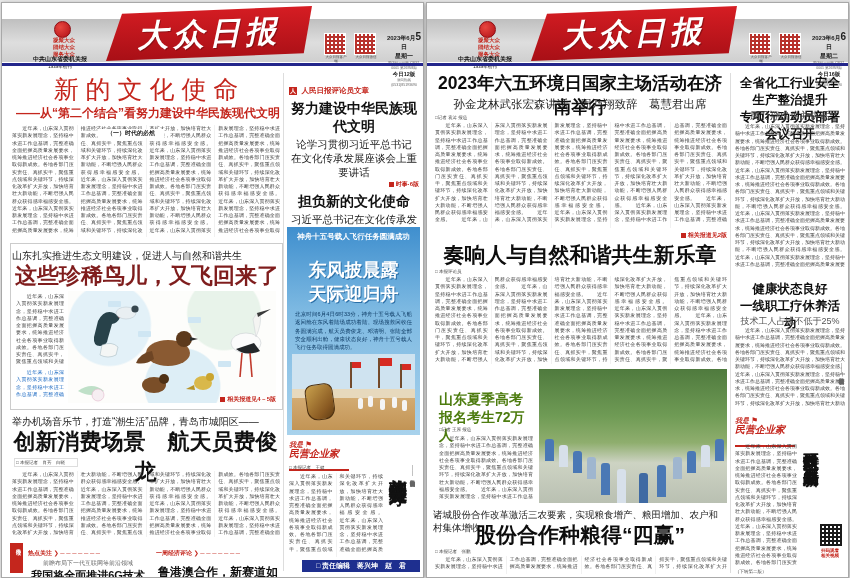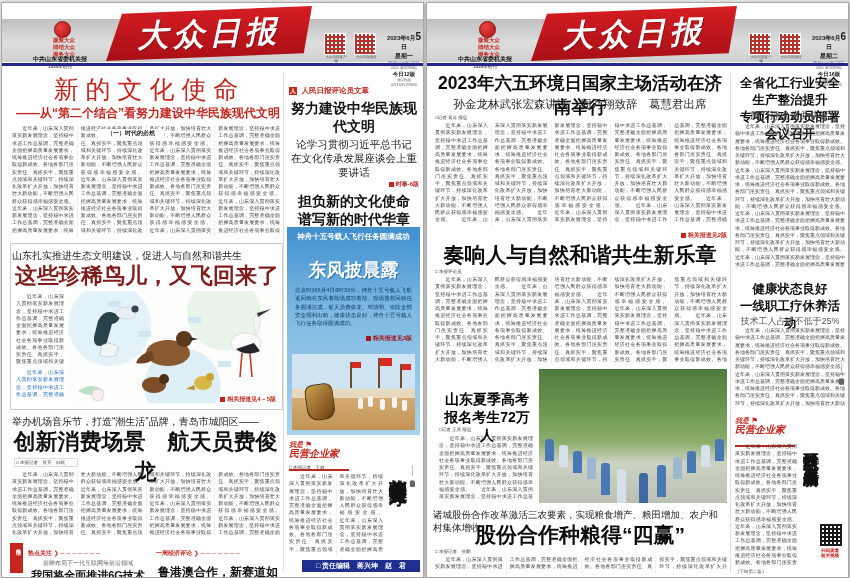--- a/index.html
+++ b/index.html
@@ -140,29 +140,29 @@
   </div>
 
   <div class="abs" style="left:287px;top:76px;width:130px">
     <div><span style="display:inline-block;width:8px;height:8px;background:#c4261d;color:#fff;font-size:6px;text-align:center;line-height:8px;font-weight:bold">人</span>
     <span class="tag" style="font-size:7.5px">人民日报评论员文章</span></div>
     <div style="font-size:14px;font-weight:bold;color:#111;text-align:center;margin-top:3px">努力建设中华民族现代文明</div>
     <div style="font-size:10.5px;color:#222;text-align:center;margin-top:2px">论学习贯彻习近平总书记</div>
     <div style="font-size:10.5px;color:#222;text-align:center">在文化传承发展座谈会上重要讲话</div>
     <div class="ref"><span class="refsq"></span><span>时事·6版</span></div>
     <div style="font-size:14px;font-weight:bold;color:#111;text-align:center;margin-top:4px">担负新的文化使命</div>
-    <div style="font-size:14px;font-weight:bold;color:#111;text-align:center">谱写新的时代华章</div>
     <div style="font-size:10.5px;color:#222;text-align:center;margin-top:2px">习近平总书记在文化传承发展</div>
     <div style="font-size:10.5px;color:#222;text-align:center">座谈会上的重要讲话振奋人心</div>
     <div class="ref"><span class="refsq"></span><span>时事·6版</span></div>
   </div>
 
   <div class="abs" style="left:285px;top:224px;width:133px;height:208px;background:linear-gradient(180deg,#3f8fce,#7db9e2 40%,#a8d2ec)">
     <div style="font-size:7.5px;color:#fff;text-align:center;margin-top:5px;font-weight:bold">神舟十五号载人飞行任务圆满成功</div>
     <div style="font-size:18px;color:#fff;font-weight:bold;text-align:center;margin-top:16px;text-shadow:1px 1px 0 #2a6ea6">东风披晨露</div>
+    <div style="font-size:18px;color:#fff;font-weight:bold;text-align:center;text-shadow:1px 1px 0 #2a6ea6">天际迎归舟</div>
     <div style="font-size:5.5px;color:#0d3a63;text-align:justify;margin:4px 8px 0 8px;line-height:1.5;height:46px;overflow:hidden">北京时间6月4日6时33分，神舟十五号载人飞船返回舱在东风着陆场成功着陆。现场搜救回收任务圆满完成，航天员费俊龙、邓清明、张陆全部安全顺利出舱，健康状态良好，神舟十五号载人飞行任务取得圆满成功。</div>
     <div class="ref" style="margin:2px 8px 0 0"><span class="refsq" style="background:#a31414"></span><span style="color:#a31414">相关报道见3版</span></div>
     <div class="photo-sz" style="position:absolute;left:5px;bottom:5px;width:123px;height:76px">
       <div class="capsule" style="left:14px;top:30px"></div>
       <div class="flag" style="left:58px;top:8px;height:26px;width:1px;background:#6b4a2d"></div>
       <div class="flag" style="left:59px;top:8px"></div>
       <div class="flag" style="left:86px;top:4px;height:30px;width:1px;background:#6b4a2d"></div>
       <div class="flag" style="left:87px;top:4px;width:12px;height:8px"></div>
       <div class="flag" style="left:108px;top:10px;height:24px;width:1px;background:#6b4a2d"></div>
       <div class="flag" style="left:109px;top:10px"></div>
@@ -221,21 +221,21 @@
   <div class="abs" style="left:6px;top:68px;width:294px;text-align:center;font-weight:bold;font-size:17.5px;color:#0d0d0d">2023年六五环境日国家主场活动在济南举行</div>
   <div class="abs" style="left:6px;top:94px;width:294px;text-align:center;font-size:11.5px;color:#222">孙金龙林武张宏森讲话　周乃翔致辞　葛慧君出席</div>
   <div class="abs byline" style="left:8px;top:112px;width:60px">□记者 袁涛 报道</div>
   <div class="abs greek" style="left:8px;top:119px;width:292px;height:106px;column-count:5">　　近年来，山东深入贯彻落实新发展理念，坚持稳中求进工作总基调，完整准确全面把握高质量发展要求，统筹推进经济社会各项事业取得新成效。各地各部门压实责任、真抓实干，聚焦重点领域和关键环节，持续深化改革扩大开放，加快培育壮大新动能，不断增强人民群众获得感幸福感安全感。　　近年来，山东深入贯彻落实新发展理念，坚持稳中求进工作总基调，完整准确全面把握高质量发展要求，统筹推进经济社会各项事业取得新成效。各地各部门压实责任、真抓实干，聚焦重点领域和关键环节，持续深化改革扩大开放，加快培育壮大新动能，不断增强人民群众获得感幸福感安全感。　　近年来，山东深入贯彻落实新发展理念，坚持稳中求进工作总基调，完整准确全面把握高质量发展要求，统筹推进经济社会各项事业取得新成效。各地各部门压实责任、真抓实干，聚焦重点领域和关键环节，持续深化改革扩大开放，加快培育壮大新动能，不断增强人民群众获得感幸福感安全感。　　近年来，山东深入贯彻落实新发展理念，坚持稳中求进工作总基调，完整准确全面把握高质量发展要求，统筹推进经济社会各项事业取得新成效。各地各部门压实责任、真抓实干，聚焦重点领域和关键环节，持续深化改革扩大开放，加快培育壮大新动能，不断增强人民群众获得感幸福感安全感。　　近年来，山东深入贯彻落实新发展理念，坚持稳中求进工作总基调，完整准确全面把握高质量发展要求，统筹推进经济社会各项事业取得新成效。各地各部门压实责任、真抓实干，聚焦重点领域和关键环节，持续深化改革扩大开放，加快培育壮大新动能，不断增强人民群众获得感幸福感安全感。　　近年来，山东深入贯彻落实新发展理念，坚持稳中求进工作总基调，完整准确全面把握高质量发展要求，统筹推进经济社会各项事业取得新成效。各地各部门压实责任、真抓实干，聚焦重点领域和关键环节，持续深化改革扩大开放，加快培育壮大新动能，不断增强人民群众获得感幸福感安全感。　　近年来，山东深入贯彻落实新发展理念，坚持稳中求进工作总基调，完整准确全面把握高质量发展要求，统筹推进经济社会各项事业取得新成效。各地各部门压实责任、真抓实干，聚焦重点领域和关键环节，持续深化改革扩大开放，加快培育壮大新动能，不断增强人民群众获得感幸福感安全感。　　近年来，山东深入贯彻落实新发展理念，坚持稳中求进工作总基调，完整准确全面把握高质量发展要求，统筹推进经济社会各项事业取得新成效。各地各部门压实责任、真抓实干，聚焦重点领域和关键环节，持续深化改革扩大开放，加快培育壮大新动能，不断增强人民群众获得感幸福感安全感。</div>
   <div class="abs ref" style="left:220px;top:228px;width:80px"><span class="refsq"></span><span>相关报道见2版</span></div>
 
   <div class="abs" style="left:6px;top:238px;width:294px;text-align:center;font-weight:bold;font-size:21px;color:#0d0d0d">奏响人与自然和谐共生新乐章</div>
   <div class="abs byline" style="left:8px;top:266px;width:60px">□ 本报评论员</div>
   <div class="abs greek" style="left:8px;top:273px;width:292px;height:88px;column-count:5">　　近年来，山东深入贯彻落实新发展理念，坚持稳中求进工作总基调，完整准确全面把握高质量发展要求，统筹推进经济社会各项事业取得新成效。各地各部门压实责任、真抓实干，聚焦重点领域和关键环节，持续深化改革扩大开放，加快培育壮大新动能，不断增强人民群众获得感幸福感安全感。　　近年来，山东深入贯彻落实新发展理念，坚持稳中求进工作总基调，完整准确全面把握高质量发展要求，统筹推进经济社会各项事业取得新成效。各地各部门压实责任、真抓实干，聚焦重点领域和关键环节，持续深化改革扩大开放，加快培育壮大新动能，不断增强人民群众获得感幸福感安全感。　　近年来，山东深入贯彻落实新发展理念，坚持稳中求进工作总基调，完整准确全面把握高质量发展要求，统筹推进经济社会各项事业取得新成效。各地各部门压实责任、真抓实干，聚焦重点领域和关键环节，持续深化改革扩大开放，加快培育壮大新动能，不断增强人民群众获得感幸福感安全感。　　近年来，山东深入贯彻落实新发展理念，坚持稳中求进工作总基调，完整准确全面把握高质量发展要求，统筹推进经济社会各项事业取得新成效。各地各部门压实责任、真抓实干，聚焦重点领域和关键环节，持续深化改革扩大开放，加快培育壮大新动能，不断增强人民群众获得感幸福感安全感。　　近年来，山东深入贯彻落实新发展理念，坚持稳中求进工作总基调，完整准确全面把握高质量发展要求，统筹推进经济社会各项事业取得新成效。各地各部门压实责任、真抓实干，聚焦重点领域和关键环节，持续深化改革扩大开放，加快培育壮大新动能，不断增强人民群众获得感幸福感安全感。　　近年来，山东深入贯彻落实新发展理念，坚持稳中求进工作总基调，完整准确全面把握高质量发展要求，统筹推进经济社会各项事业取得新成效。各地各部门压实责任、真抓实干，聚焦重点领域和关键环节，持续深化改革扩大开放，加快培育壮大新动能，不断增强人民群众获得感幸福感安全感。　　近年来，山东深入贯彻落实新发展理念，坚持稳中求进工作总基调，完整准确全面把握高质量发展要求，统筹推进经济社会各项事业取得新成效。各地各部门压实责任、真抓实干，聚焦重点领域和关键环节，持续深化改革扩大开放，加快培育壮大新动能，不断增强人民群众获得感幸福感安全感。</div>
 
-  <div class="abs" style="left:12px;top:388px;width:96px;text-align:center;font-weight:bold;font-size:14px;color:#000000">
+  <div class="abs" style="left:12px;top:388px;width:96px;font-weight:bold;font-size:14px;color:#4d7c0f">
     <div>山东夏季高考</div>
     <div>报名考生72万人</div>
   </div>
   <div class="abs byline" style="left:12px;top:424px;width:90px">□记者 王原 报道</div>
   <div class="abs greek" style="left:12px;top:432px;width:94px;height:66px;column-count:1">　　近年来，山东深入贯彻落实新发展理念，坚持稳中求进工作总基调，完整准确全面把握高质量发展要求，统筹推进经济社会各项事业取得新成效。各地各部门压实责任、真抓实干，聚焦重点领域和关键环节，持续深化改革扩大开放，加快培育壮大新动能，不断增强人民群众获得感幸福感安全感。　　近年来，山东深入贯彻落实新发展理念，坚持稳中求进工作总基调，完整准确全面把握高质量发展要求，统筹推进经济社会各项事业取得新成效。各地各部门压实责任、真抓实干，聚焦重点领域和关键环节，持续深化改革扩大开放，加快培育壮大新动能，不断增强人民群众获得感幸福感安全感。　　近年来，山东深入贯彻落实新发展理念，坚持稳中求进工作总基调，完整准确全面把握高质量发展要求，统筹推进经济社会各项事业取得新成效。各地各部门压实责任、真抓实干，聚焦重点领域和关键环节，持续深化改革扩大开放，加快培育壮大新动能，不断增强人民群众获得感幸福感安全感。</div>
   <div class="abs gaophoto" style="left:112px;top:366px;width:188px;height:134px">
     <div class="stu" style="left:6px;top:70px;background:#4a78b5"></div>
     <div class="stu" style="left:20px;top:76px;background:#d7e0ea"></div>
     <div class="stu" style="left:34px;top:82px;background:#4a78b5"></div>
     <div class="stu" style="left:48px;top:88px;background:#9fb6cf"></div>

